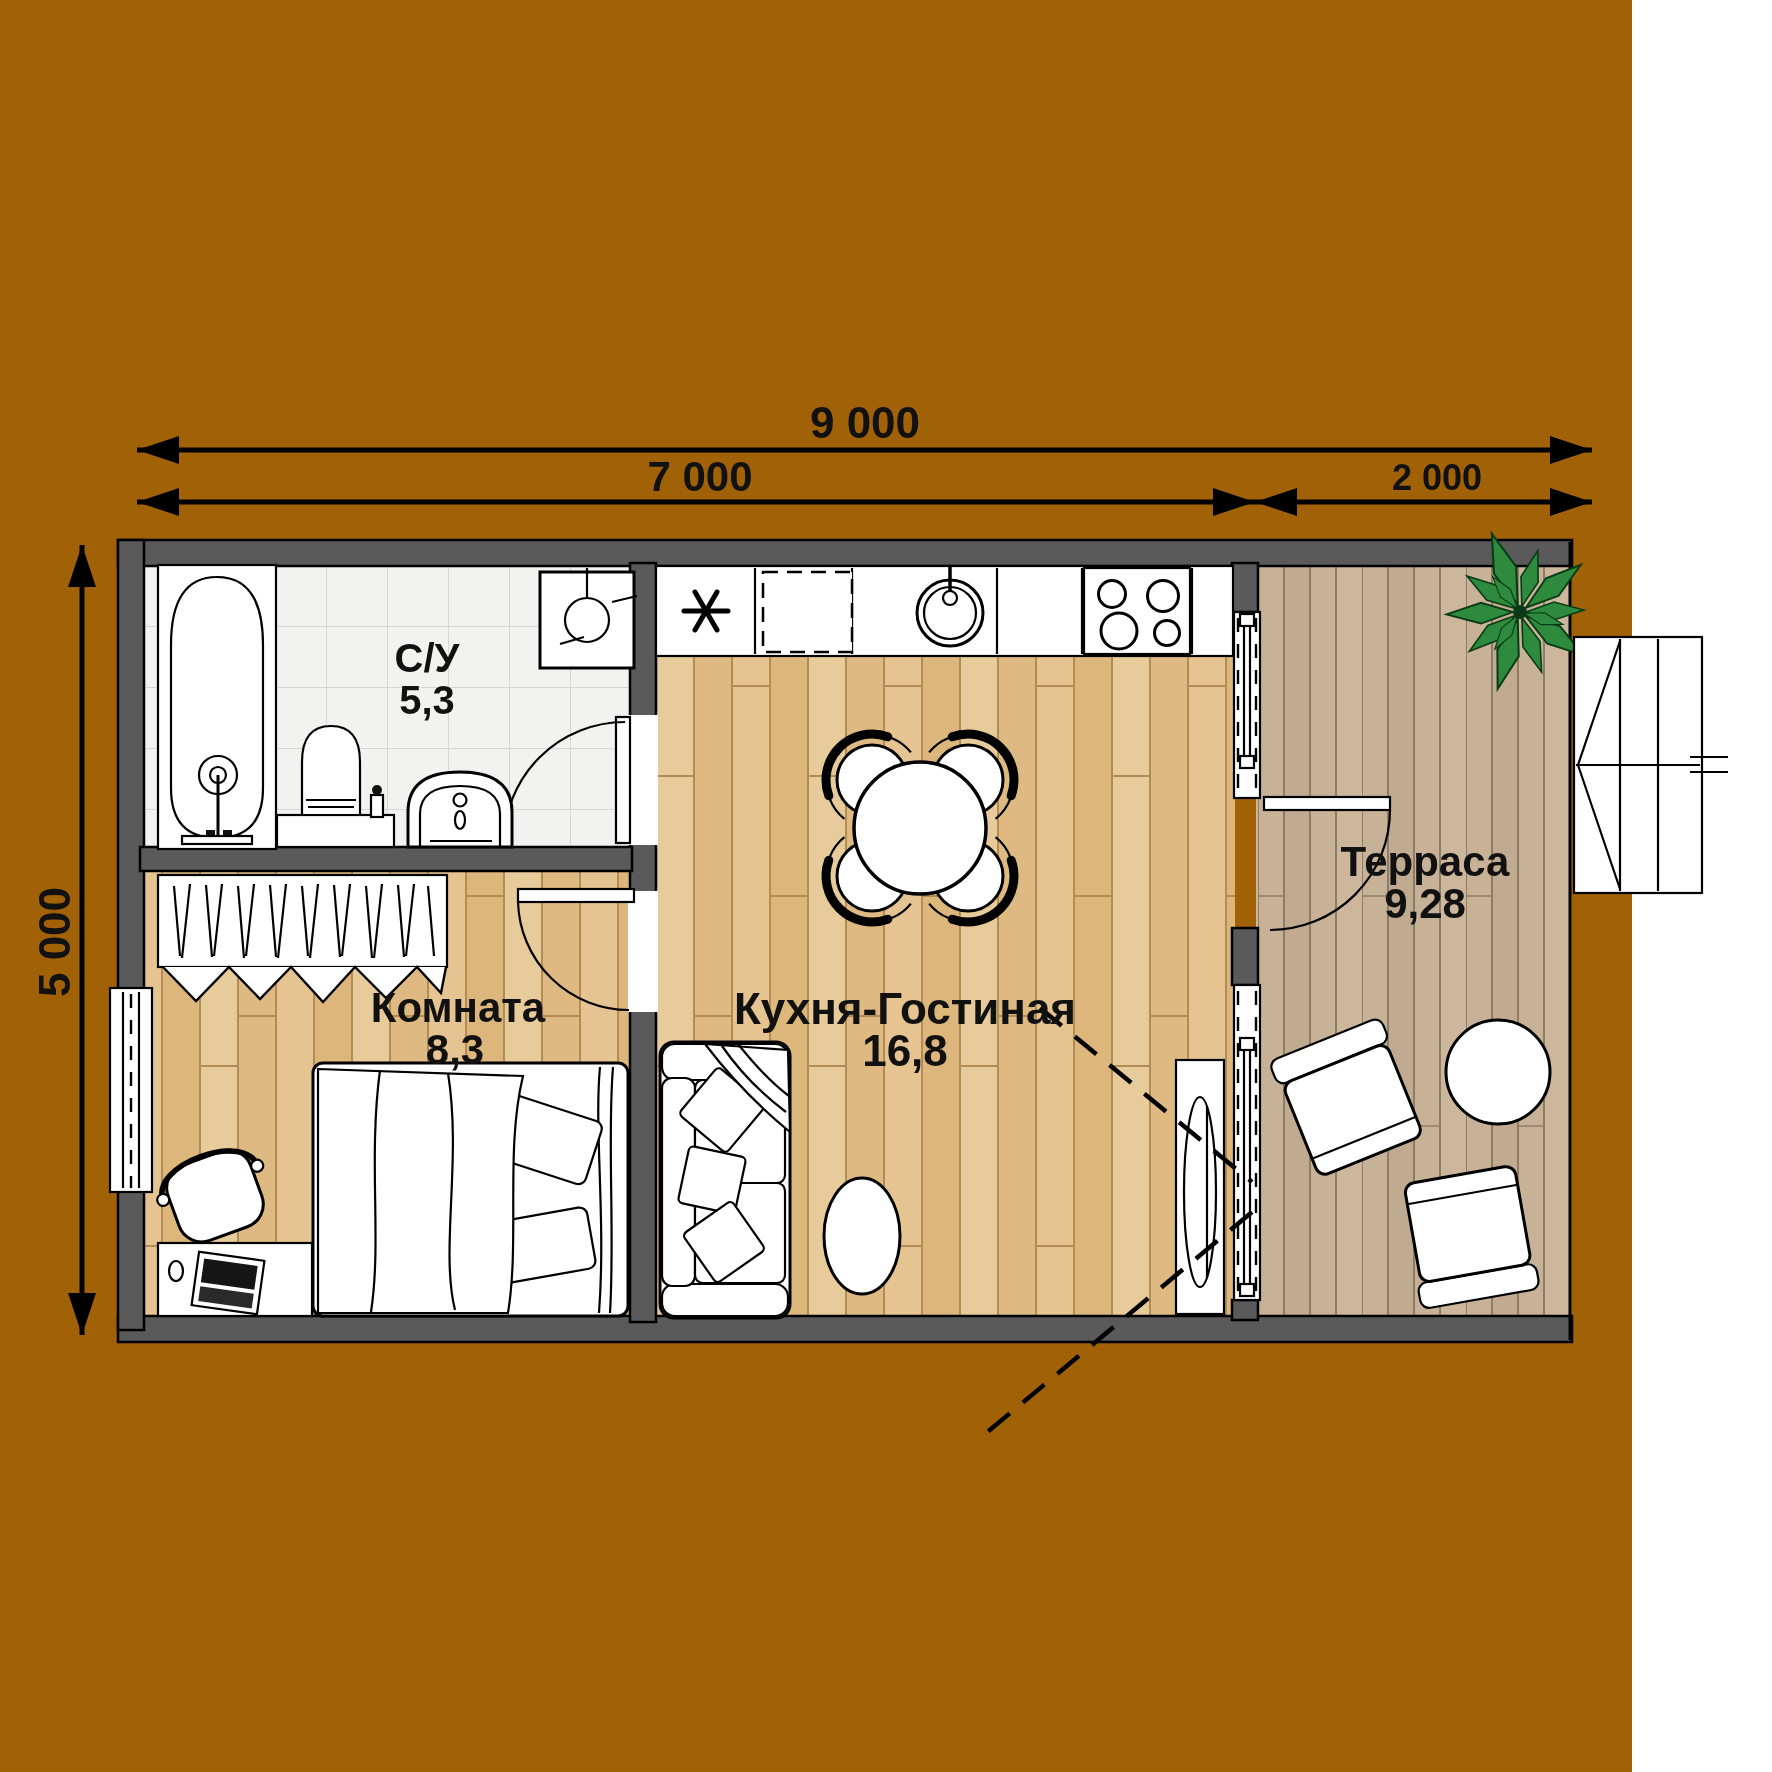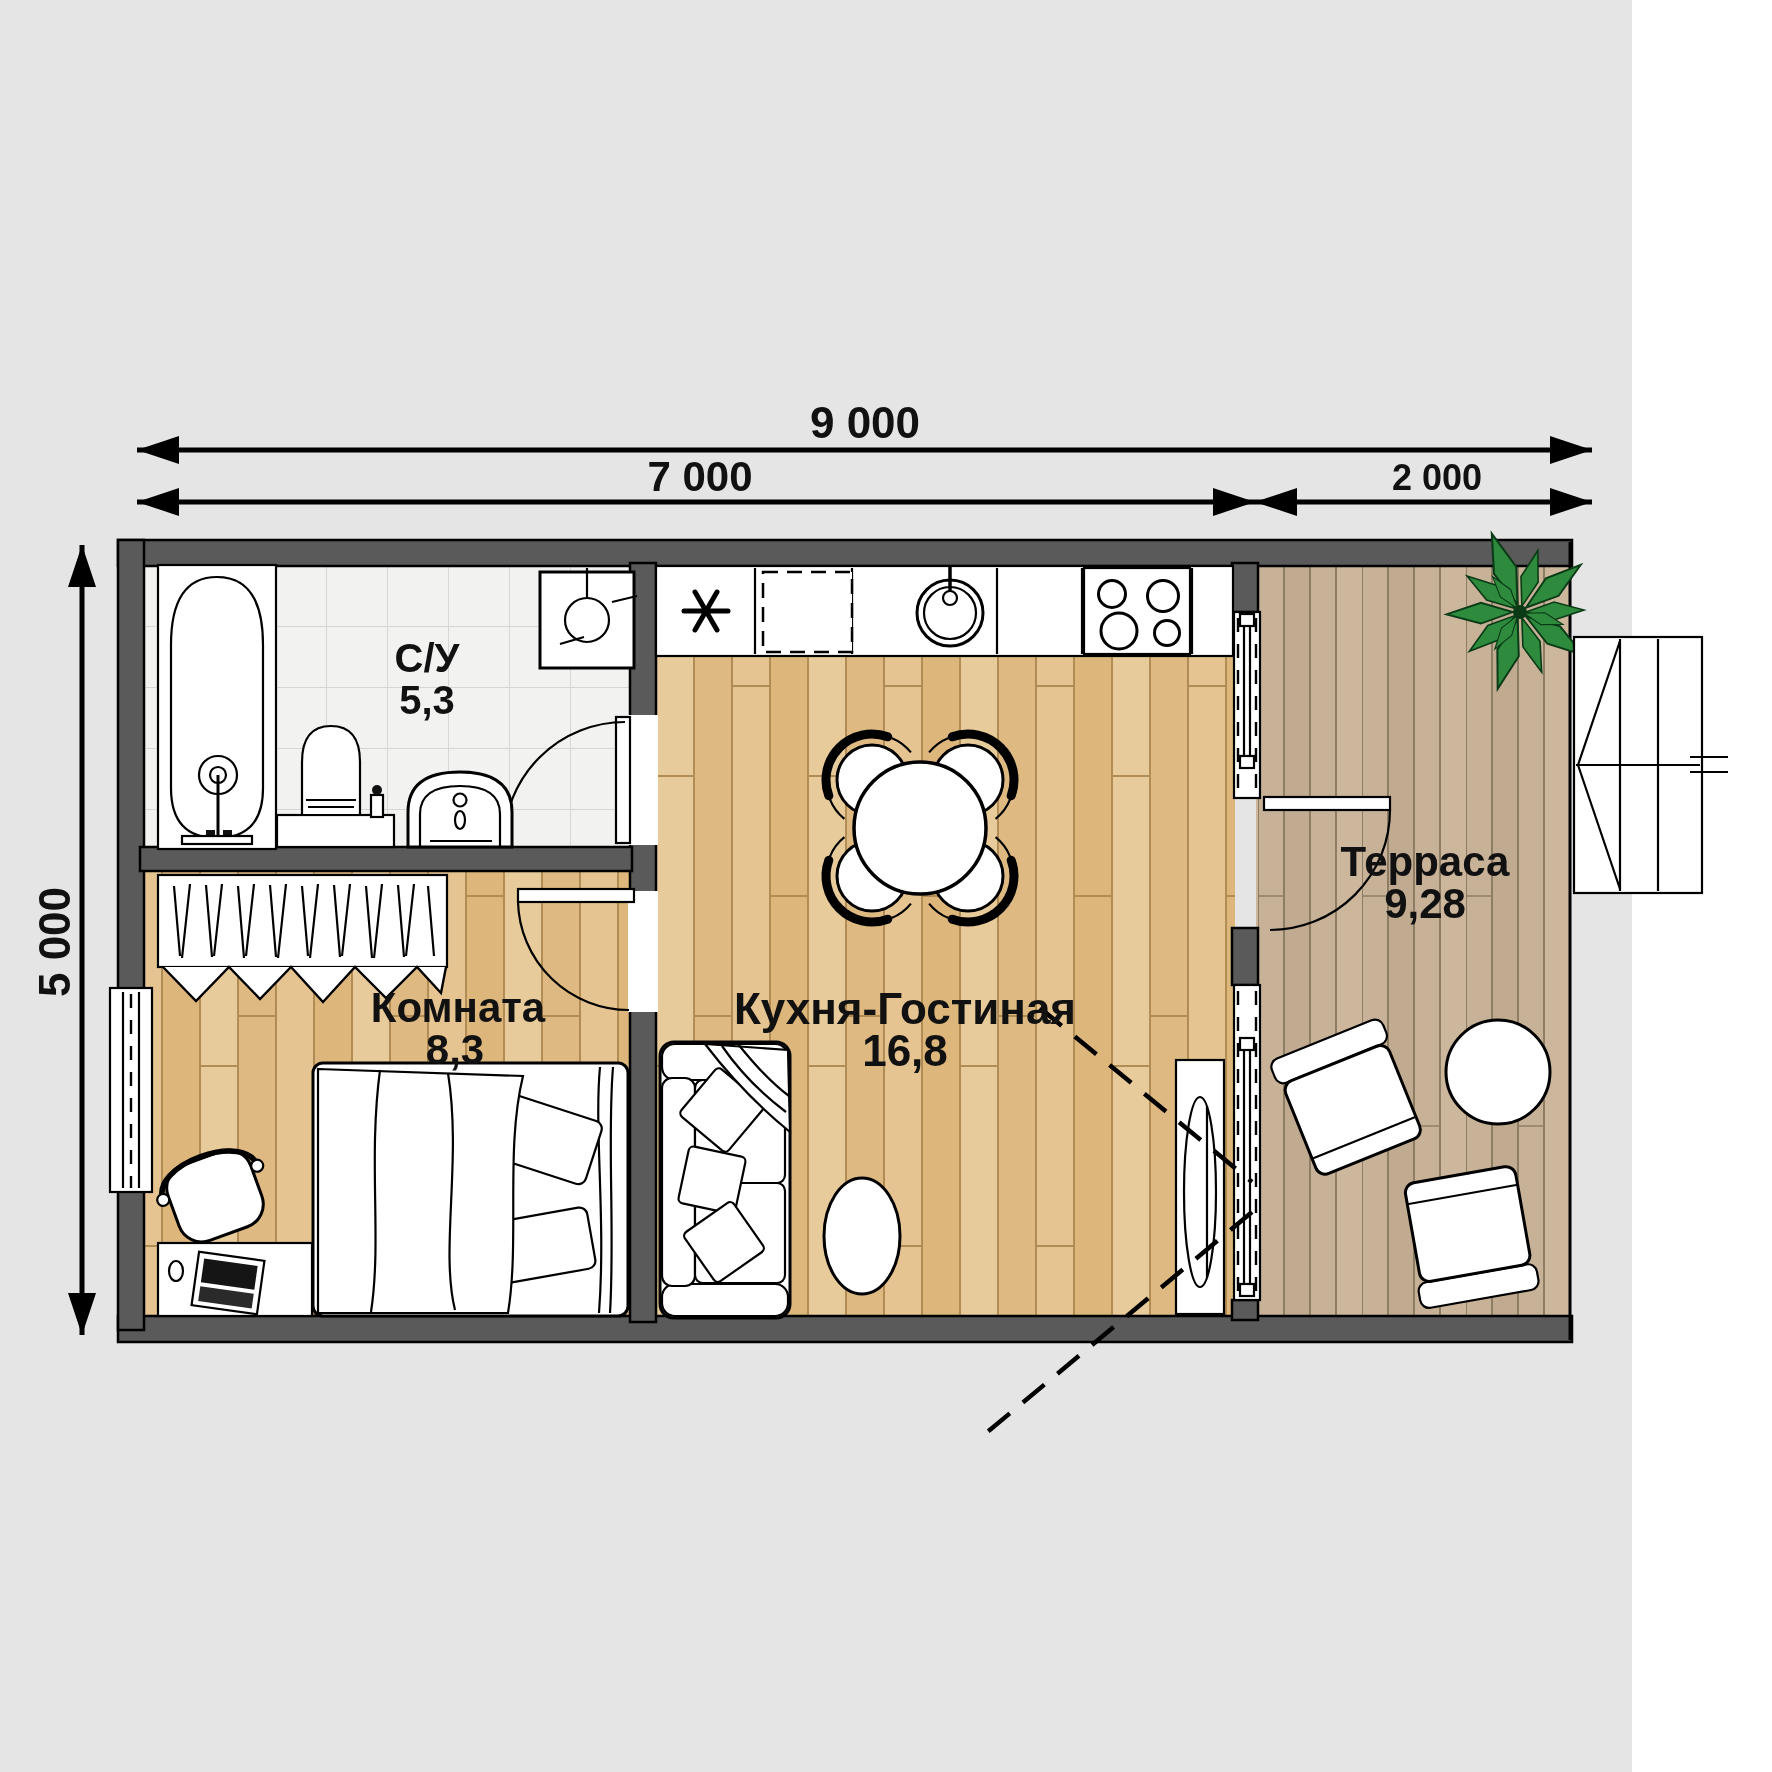--- a/index.html
+++ b/index.html
@@ -1,16 +1,16 @@
 <!DOCTYPE html>
 <html style="--wall: #5a5a5a; --ink: #111111; --wood: #e2c08c; --deck: #c7b298; --tile: #f2f2f1; --plant: #2e8b3d;"><head>
 <meta charset="utf-8">
 <style>
   html,body{margin:0;padding:0;background:#fff;}
-  #stage{width:1632px;height:1772px;position:relative;background:#e5e5e5;}
+  #stage{width:1632px;height:1772px;position:relative;background:#a16207;}
   svg{display:block;}
   svg text{font-family:"Liberation Sans","DejaVu Sans",sans-serif;font-weight:700;fill:var(--ink);text-anchor:middle;}
   .dim-t{font-size:44px;}
   .dim-m{font-size:42px;}
   .dim-s{font-size:36px;}
   .room-t{font-size:42px;}
   .room-lg{font-size:44px;}
   .room-sm{font-size:40px;}
   .w{fill:var(--wall);stroke:#000;stroke-width:2.5;}
   .f{fill:#fff;stroke:#000;stroke-width:3;}

